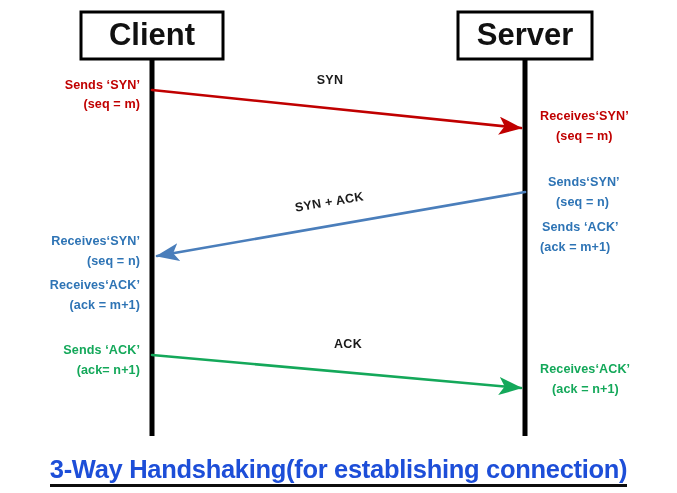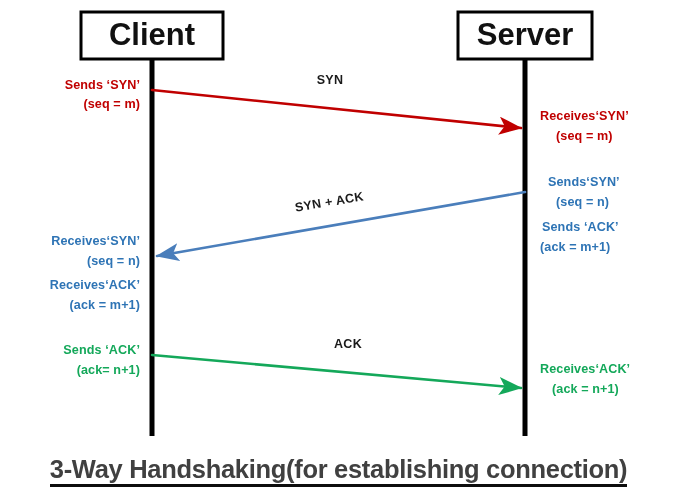--- a/index.html
+++ b/index.html
@@ -72,21 +72,21 @@
   .anno-right { text-anchor: start; }
   .caption {
     position: absolute;
     left: 0;
     bottom: 6px;
     width: 677px;
     text-align: center;
     font-family: "Liberation Sans", sans-serif;
     font-weight: bold;
     font-size: 25.5px;
-    color: #404040;
+    color: #1d4ed8;
     letter-spacing: -0.3px;
     white-space: nowrap;
   }
   .caption-underline {
     border-bottom: 3px solid #0d0d0d;
     display: inline-block;
     padding-bottom: 1px;
     line-height: 1.05;
   }
 </style>

